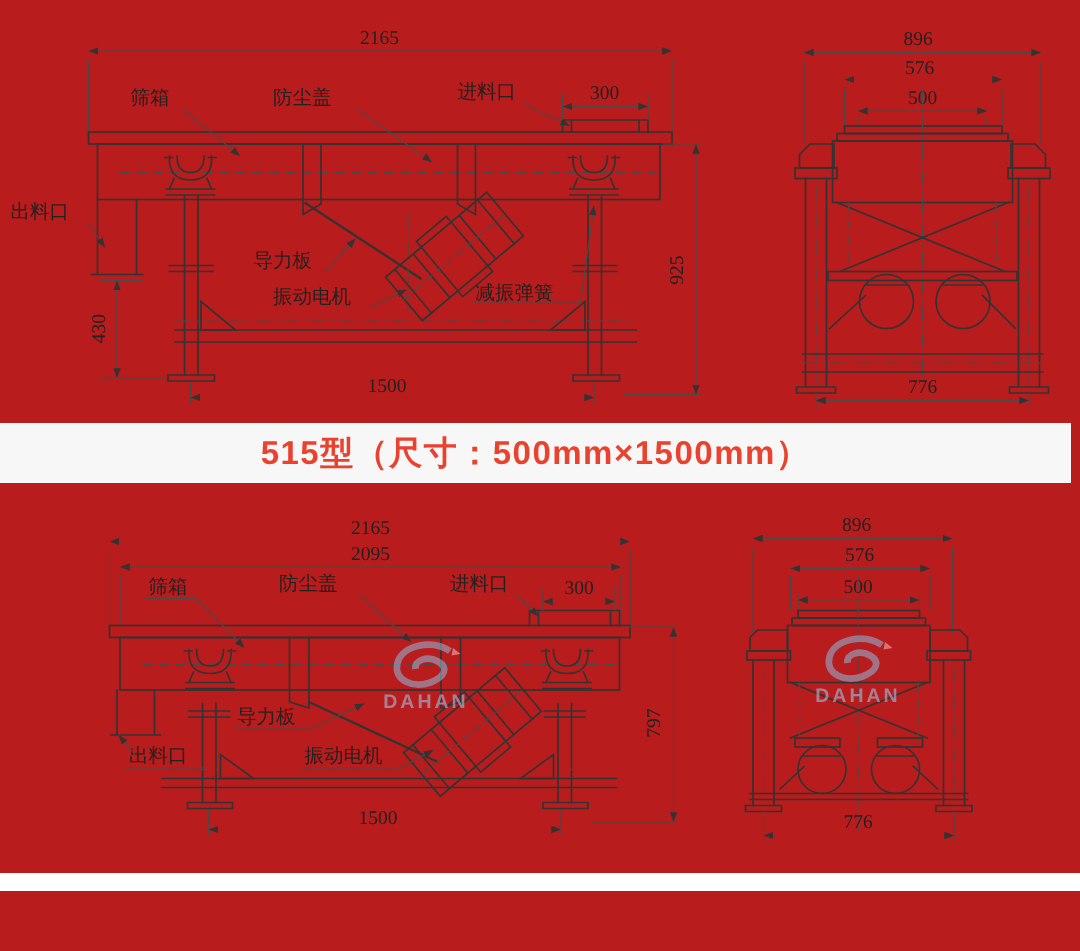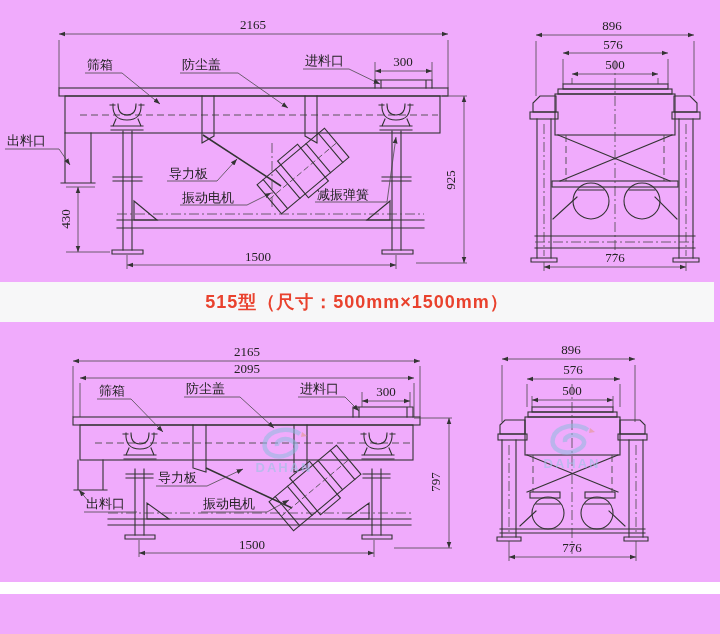--- a/index.html
+++ b/index.html
@@ -1,31 +1,31 @@
 <!DOCTYPE html>
 <html><head>
 <meta charset="utf-8">
 <style>
   html,body{margin:0;padding:0;background:#ffffff;}
-  .page{position:relative;width:720px;height:634px;background:#f0abfc;overflow:hidden;
+  .page{position:relative;width:720px;height:634px;background:#b91c1c;overflow:hidden;
         font-family:"Liberation Sans",sans-serif;}
   svg{display:block;}
   
   .st{stroke:#333333;stroke-width:1.1;fill:none;stroke-linecap:square;}
   .bold{stroke:#333333;stroke-width:1.5;fill:none;}
   .thin{stroke:#4a4a4a;stroke-width:0.8;fill:none;}
   .dash{stroke:#4a4a4a;stroke-width:0.9;fill:none;stroke-dasharray:7,4;}
   .cl{stroke:#4a4a4a;stroke-width:0.8;fill:none;stroke-dasharray:10,3,2,3;}
   .num{font-family:"Liberation Serif","DejaVu Serif",serif;font-size:13px;fill:#222222;}
   .cjk{font-family:"Liberation Sans","DejaVu Sans",sans-serif;font-size:13px;fill:#222222;}
   .wm-text{font-family:"Liberation Sans",sans-serif;font-size:13px;font-weight:bold;
            fill:#9cc3e4;opacity:0.6;letter-spacing:2px;}
   .caption-strip{width:714px;height:40px;background:#f7f7f8;display:flex;
                  align-items:center;justify-content:center;}
-  .caption-text{color:#e9422e;font-size:18px;font-weight:600;letter-spacing:1px;}
+  .caption-text{color:#e9422e;font-size:22px;font-weight:600;letter-spacing:1px;}
   .footer-space{width:720px;height:12px;background:#ffffff;}
 </style>
 </head>
 <body>
 
 <div class="page">
 
   <svg width="720" height="282" viewBox="0 0 720 282">
     <defs>
       <marker id="arr" viewBox="0 0 10 10" refX="9" refY="5" markerWidth="9" markerHeight="9" orient="auto-start-reverse">

